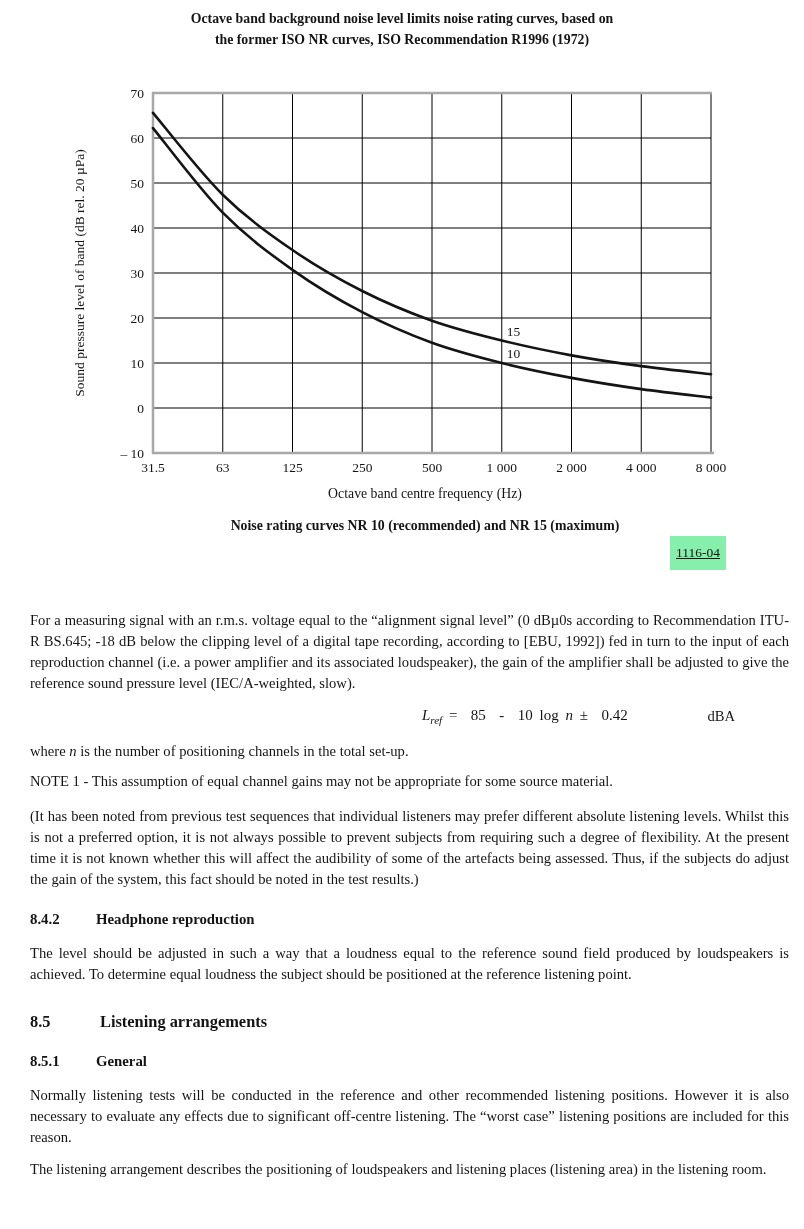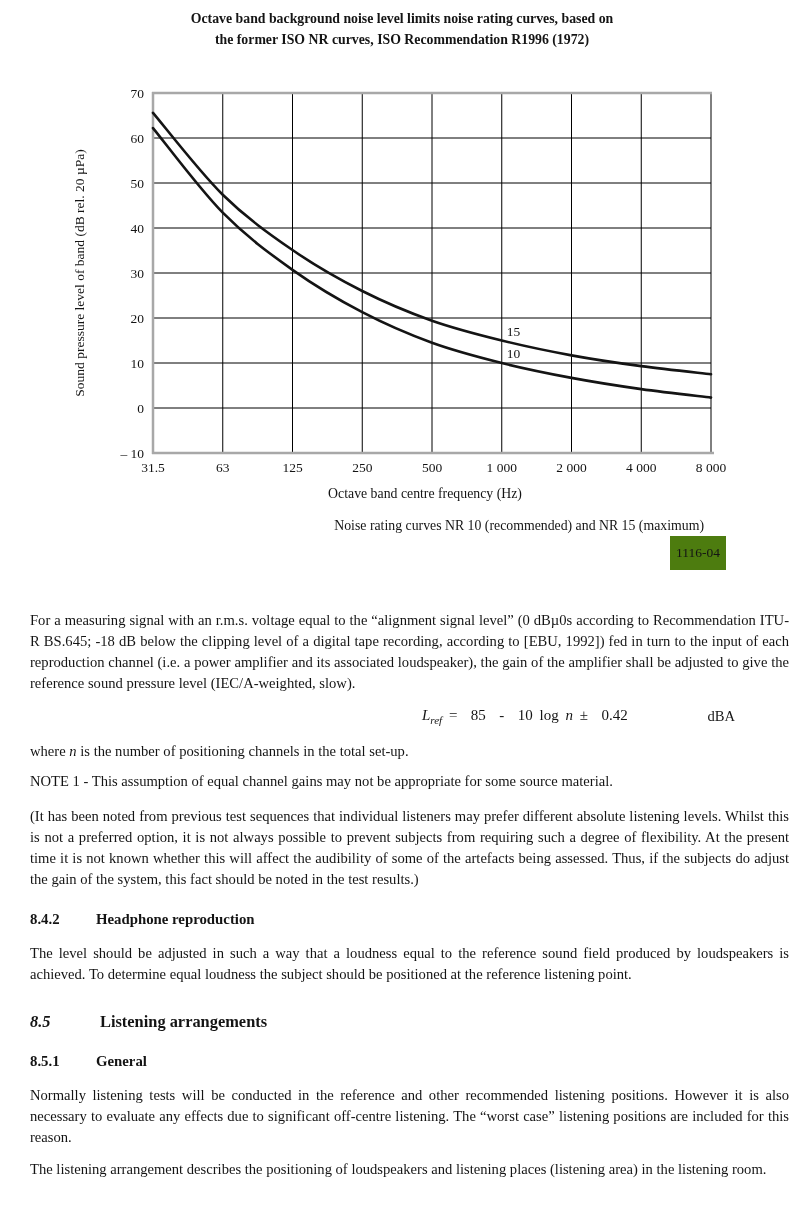--- a/index.html
+++ b/index.html
@@ -13,40 +13,40 @@
   }
   .fig-title{
     margin-top:8px;text-align:center;font-weight:bold;font-size:13.8px;line-height:21px;
   }
   .chart-svg{display:block;margin:30px 0 0 60px;}
   .tick{font-family:"Liberation Serif",serif;font-size:13.5px;fill:#141414;}
   .x-axis-title{
     width:558px;margin:6px 0 16px 146px;text-align:center;font-size:13.8px;
   }
   .fig-caption{
-    width:558px;margin:10px 0 0 146px;text-align:right;font-size:13.8px;
+    width:558px;margin:10px 0 0 146px;text-align:center;font-size:13.8px;font-weight:bold;
   }
   .fig-id-row{width:726px;text-align:right;margin-top:2px;}
   .fig-id{
-    display:inline-block;background:#4d7c0f;padding:9px 6px;font-size:13.5px;
+    display:inline-block;background:#86efac;padding:9px 6px;font-size:13.5px;text-decoration:underline;
   }
   .content{
     padding:0 15px 0 30px;margin-top:40px;font-size:14.6px;line-height:21px;
   }
   .para{margin:0 0 11px 0;text-align:justify;}
   .eq-row{position:relative;height:24px;margin:10px 0 12px 0;}
   .eq{position:absolute;left:392px;top:0;font-size:15px;word-spacing:3px;white-space:pre;}
   .eq i{font-style:italic;}
   .eq sub{font-style:italic;font-size:11px;}
   .eq-unit{position:absolute;right:54px;top:1px;font-size:14.6px;}
   .plain{margin:0 0 9px 0;}
   .h2{font-weight:bold;font-size:14.8px;margin:19px 0 13px 0;}
   .h1{font-weight:bold;font-size:16.4px;margin:26px 0 16px 0;}
   .h-num{display:inline-block;min-width:66px;}
-  .h1 .h-num{min-width:70px;font-style:italic;}
+  .h1 .h-num{min-width:70px;}
   i.var{font-style:italic;}
 </style>
 </head>
 <body>
 
 <div class="page">
 
   <div class="fig-title">
     <div>Octave band background noise level limits noise rating curves, based on</div>
     <div>the former ISO NR curves, ISO Recommendation R1996 (1972)</div>

